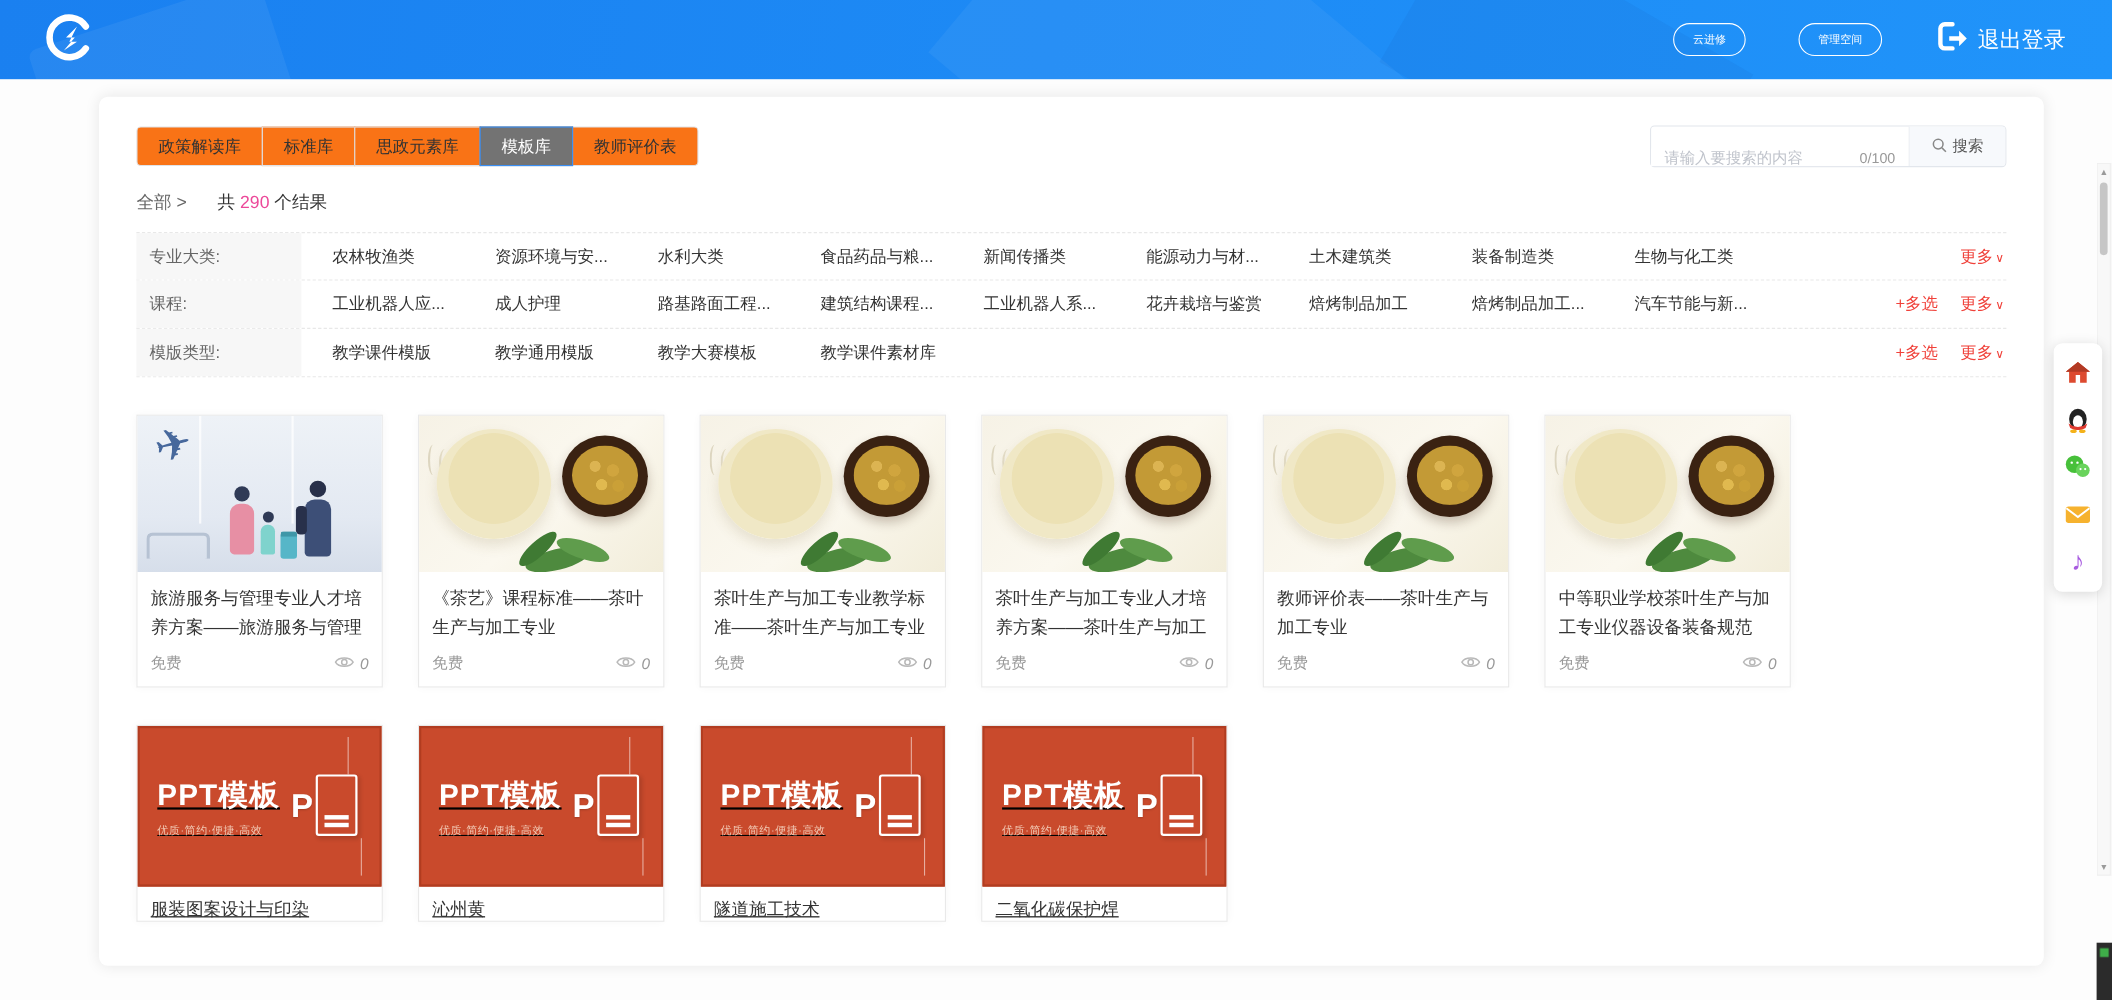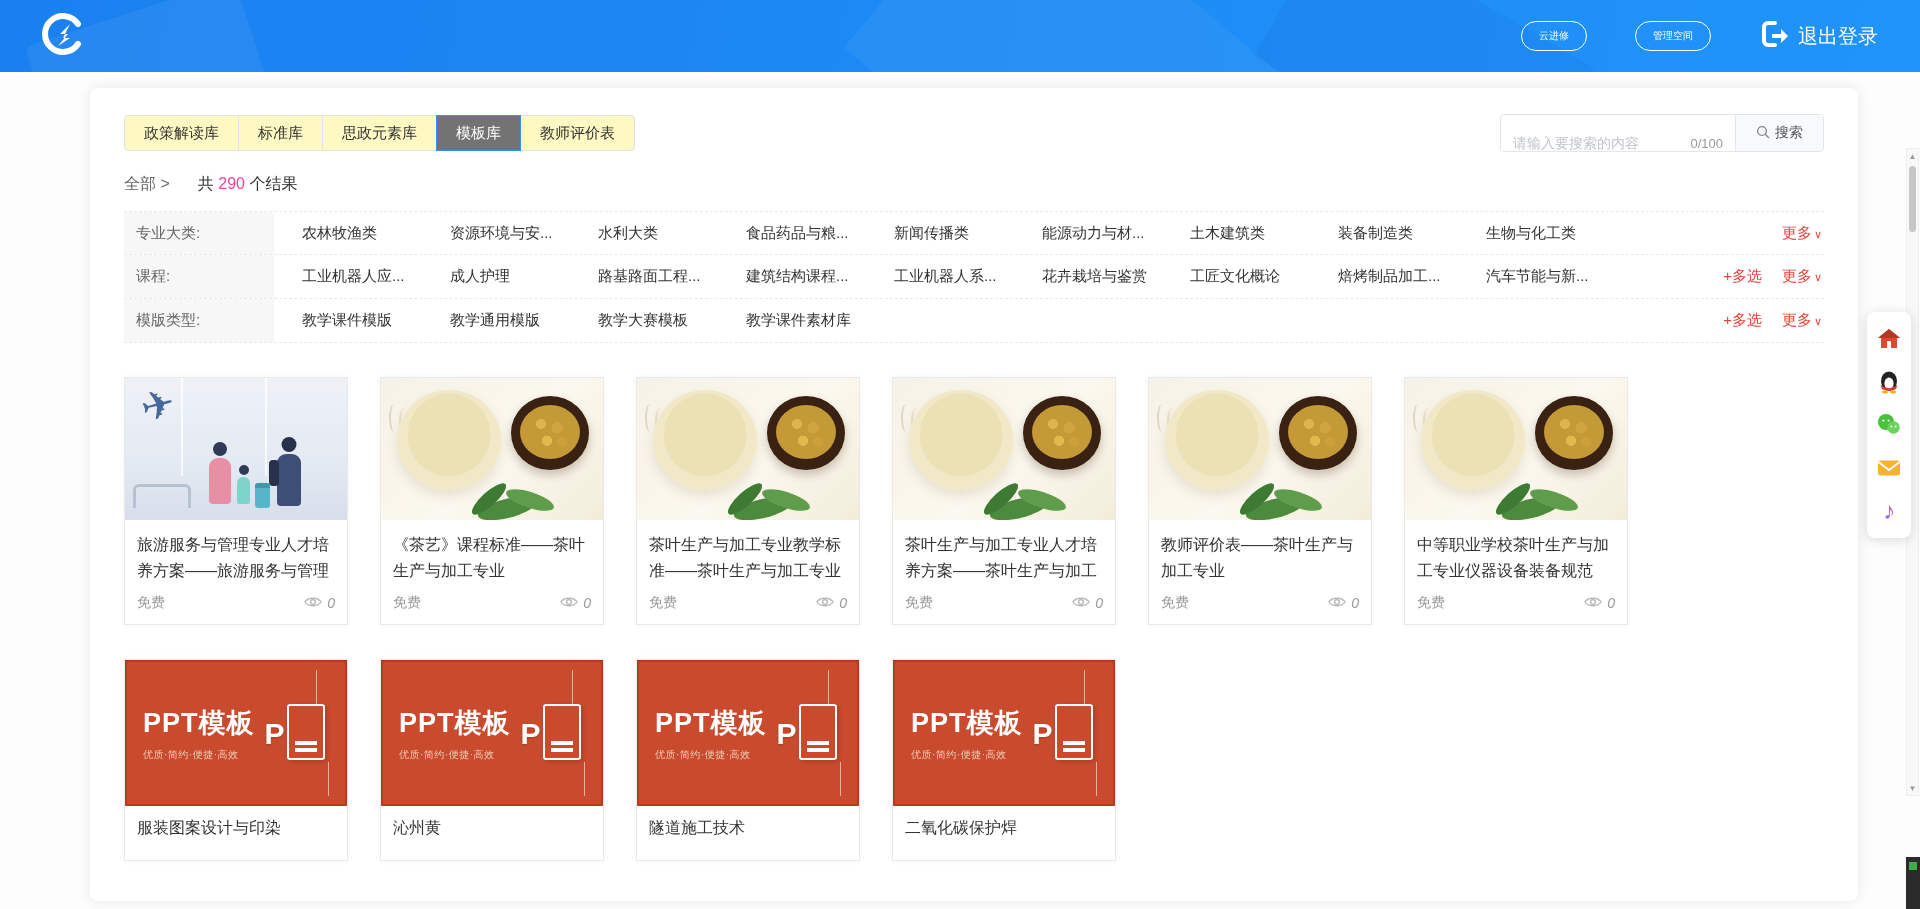--- a/index.html
+++ b/index.html
@@ -15,21 +15,21 @@
   .logo-txt-title { color:#fff; font-size:26px; font-weight:bold; letter-spacing:12px; line-height:1.1; }
   .logo-txt-sub { color:rgba(255,255,255,.92); font-size:11px; letter-spacing:.4px; margin-top:3px; }
   .header-actions { display:flex; align-items:center; gap:48px; position:relative; z-index:2; }
   .hbtn { background:transparent; border:1px solid #fff; color:#fff; font-size:10px; padding:7px 17px; border-radius:17px; cursor:pointer; font-family:Liberation Serif, serif; }
   .logout { display:flex; align-items:center; gap:9px; color:#fff; font-size:20px; cursor:pointer; }
 
   
   .panel { width:1768px; margin:16px 0 0 90px; background:#fff; border-radius:8px; box-shadow:0 0 14px rgba(0,0,0,.09); padding:26px 34px 40px 34px; min-height:770px; position:relative; }
   .topbar { display:flex; align-items:center; justify-content:space-between; }
   .tabs { display:flex; }
-  .tab { border:1px solid #dfe3e8; background:#fef9c3; height:36px; padding:0 19px; font-size:15px; color:#333; cursor:pointer; margin-left:-1px; font-family:inherit; }
+  .tab { border:1px solid #dfe3e8; background:#f97316; height:36px; padding:0 19px; font-size:15px; color:#333; cursor:pointer; margin-left:-1px; font-family:inherit; }
   .tab:first-child { border-radius:4px 0 0 4px; margin-left:0; }
   .tab:last-child { border-radius:0 4px 4px 0; }
   .tab.active { background:#737373; border-color:#3a8ff5; color:#fff; position:relative; z-index:1; }
 
   .search { display:flex; align-items:flex-end; border:1px solid #e2e6ec; border-radius:4px; height:38px; width:324px; background:#fff; }
   .search input { flex:1; border:none; outline:none; padding:0 10px 0 12px; font-size:14px; color:#333; font-family:inherit; min-width:0; }
   .search input::placeholder { color:#c0c4cc; }
   .search .counter { color:#999; font-size:13px; padding-right:12px; white-space:nowrap; }
   .search-btn { width:88px; height:100%; background:#f7f9fc; border:none; border-left:1px solid #e2e6ec; border-radius:0 3px 3px 0; color:#555; font-size:14px; display:flex; align-items:center; justify-content:center; gap:5px; cursor:pointer; font-family:inherit; }
 
@@ -87,21 +87,21 @@
   .travel .f1 { left:84px; bottom:16px; width:22px; height:46px; background:#e78fa4; border-radius:9px 9px 4px 4px; }
   .travel .f1:before { width:14px; height:14px; top:-16px; }
   .travel .f2 { left:112px; bottom:16px; width:13px; height:27px; background:#7fd3cd; border-radius:6px 6px 2px 2px; }
   .travel .f2:before { width:10px; height:10px; top:-12px; }
   .travel .f3 { left:152px; bottom:14px; width:24px; height:52px; background:#3d4f77; border-radius:9px 9px 4px 4px; }
   .travel .f3:before { width:15px; height:15px; top:-17px; background:#28304a; }
   .travel .f3:after { content:''; position:absolute; left:-8px; top:6px; width:10px; height:26px; background:#28304a; border-radius:4px; }
   .travel .lug { position:absolute; left:130px; bottom:12px; width:15px; height:25px; background:#56b6c8; border-radius:3px; border-top:5px solid #3f97a8; }
 
   
-  .ppt-card { height:202px; overflow:hidden; }
+  .ppt-card { height:179px; overflow:hidden;text-decoration:underline; }
   .pptimg { height:146px; background:#c94a2c; border:2px solid #b13c20; display:flex; align-items:center; padding-left:16px; position:relative; }
   .pptimg:before { content:''; position:absolute; right:28px; top:8px; width:1px; height:34px; background:rgba(255,255,255,.55); }
   .pptimg:after  { content:''; position:absolute; right:16px; bottom:8px; width:1px; height:34px; background:rgba(255,255,255,.55); }
   .pptleft { display:flex; flex-direction:column; }
   .pptbig { color:#fff; font-size:27px; font-weight:bold; letter-spacing:1px; white-space:nowrap; }
   .pptsub { color:#f2cab5; font-size:10px; margin-top:7px; letter-spacing:.5px; white-space:nowrap; }
   .pptlogo { position:relative; width:64px; height:62px; margin-left:8px; flex:none; }
   .pptlogo .pletter { position:absolute; left:2px; top:15px; color:#fff; font-size:30px; font-weight:bold; text-shadow:0 1px 2px rgba(0,0,0,.2); }
   .pptlogo .ppage { position:absolute; right:2px; top:2px; width:38px; height:56px; border:2px solid #fff; border-radius:3px; display:flex; flex-direction:column; justify-content:flex-end; padding-bottom:6px; box-shadow:2px 2px 4px rgba(0,0,0,.15); }
   .pptlogo .ppage i { display:block; height:4px; background:#fff; margin:3px 6px 0 6px; }
@@ -203,21 +203,21 @@
       </div>
       <div class="frow">
         <div class="flabel">课程:</div>
         <div class="fitems">
           <span class="fitem">工业机器人应...</span>
           <span class="fitem">成人护理</span>
           <span class="fitem">路基路面工程...</span>
           <span class="fitem">建筑结构课程...</span>
           <span class="fitem">工业机器人系...</span>
           <span class="fitem">花卉栽培与鉴赏</span>
-          <span class="fitem">工匠文化概论</span>
+          <span class="fitem">焙烤制品加工</span>
           <span class="fitem">焙烤制品加工...</span>
           <span class="fitem">汽车节能与新...</span>
         </div>
         <div class="fctrl">
           <span class="link">+多选</span>
           <span class="link"><span>更多</span><span class="caret">∨</span></span>
         </div>
       </div>
       <div class="frow">
         <div class="flabel">模版类型:</div>

